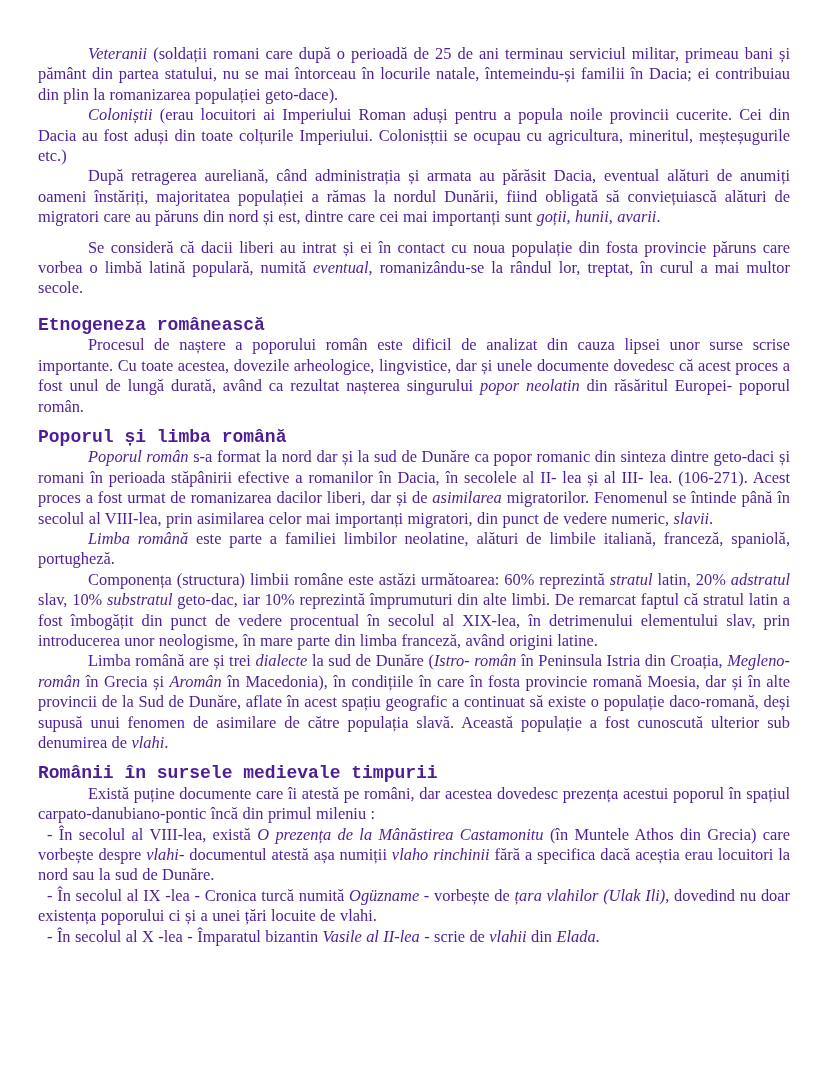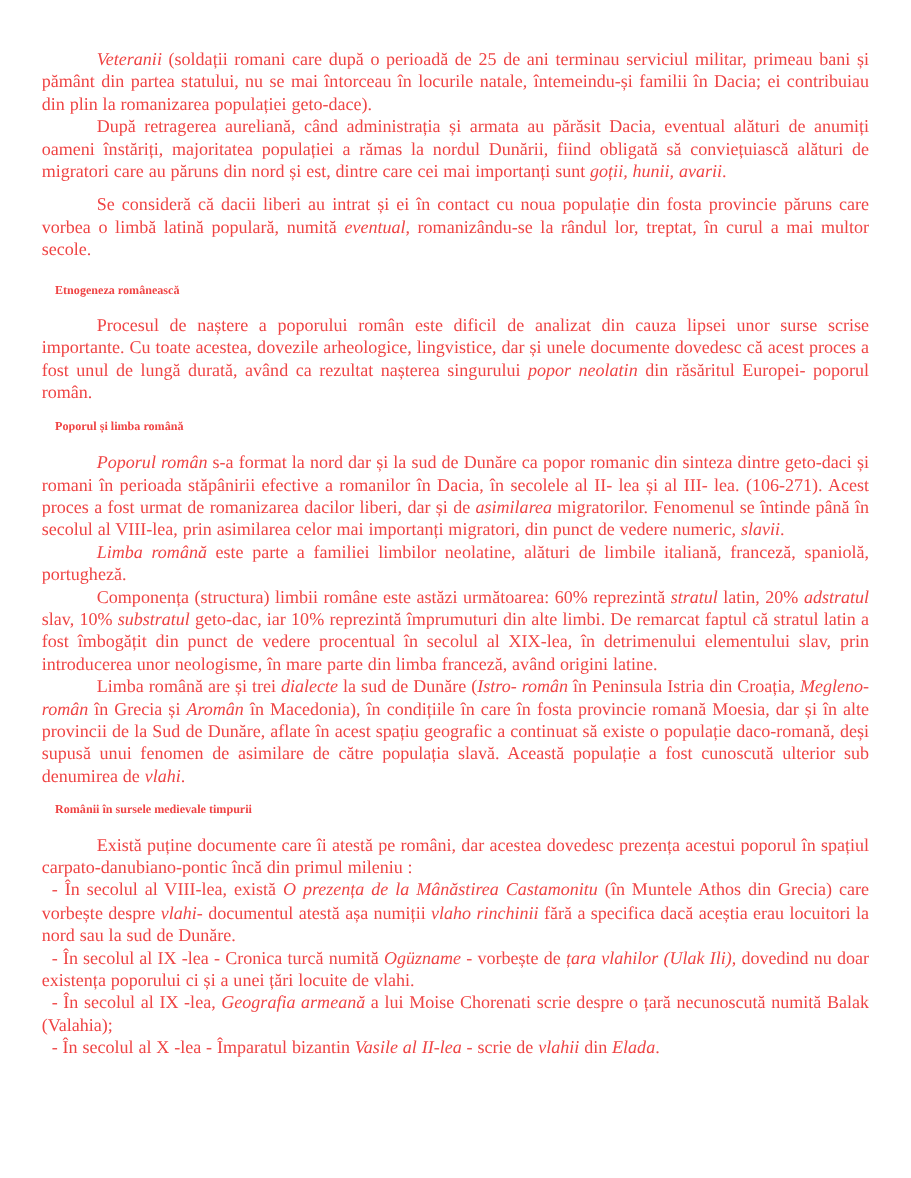--- a/index.html
+++ b/index.html
@@ -1,64 +1,65 @@
 <!DOCTYPE html>
 <html lang="ro"><head>
 <meta charset="utf-8">
 <style>
   html,body{margin:0;padding:0;background:#ffffff;}
   .page{
     position:relative;
     width:828px;height:1071px;
     margin:0 auto;
     background:#ffffff;
-    color:#ef4444;
+    color:#4c1d95;
     font-family:"Liberation Serif","DejaVu Serif",serif;
     font-size:16.4px;
     line-height:20.4px;
     box-sizing:border-box;
     padding:44px 38px 0 38px;
     overflow:hidden;
   }
   .content p{
     margin:0;
     text-align:justify;
     text-indent:50px;
     word-spacing:0.02em;
   }
   .content p.li{
     text-indent:9px;
   }
   .content h2{
-    margin:12px;
-    font-size:11px;
+    margin:0;
+    font-size:18px;
     line-height:20.4px;
     font-weight:700;
     text-align:left;
+    font-family:Liberation Mono, monospace;
   }
   .content .g1{margin-top:10px;}
   .content .g2{margin-top:16px;}
   .content .g3{margin-top:20px;}
   .it{font-style:italic;}
 </style>
 </head>
 <body>
 
 <div class="page">
   <div class="content">
       <p><span class="it">Veteranii</span><span> (soldații romani care după o perioadă de 25 de ani terminau serviciul militar, primeau bani și pământ din partea statului, nu se mai întorceau în locurile natale, întemeindu-și familii în Dacia; ei contribuiau din plin la romanizarea populației geto-dace).</span></p>
+      <p><span class="it">Coloniștii</span><span> (erau locuitori ai Imperiului Roman aduși pentru a popula noile provincii cucerite. Cei din Dacia au fost aduși din toate colțurile Imperiului. Colonisțtii se ocupau cu agricultura, mineritul, meșteșugurile etc.)</span></p>
       <p><span>După retragerea aureliană, când administrația și armata au părăsit Dacia, eventual alături de anumiți oameni înstăriți, majoritatea populației a rămas la nordul Dunării, fiind obligată să conviețuiască alături de migratori care au păruns din nord și est, dintre care cei mai importanți sunt </span><span class="it">goții, hunii, avarii</span><span>.</span></p>
       <p class="g1"><span>Se consideră că dacii liberi au intrat și ei în contact cu noua populație din fosta provincie păruns care vorbea o limbă latină populară, numită </span><span class="it">eventual</span><span>, romanizându-se la rândul lor, treptat, în curul a mai multor secole.</span></p>
       <h2 class="g2">Etnogeneza românească</h2>
       <p><span>Procesul de naștere a poporului român este dificil de analizat din cauza lipsei unor surse scrise importante. Cu toate acestea, dovezile arheologice, lingvistice, dar și unele documente dovedesc că acest proces a fost unul de lungă durată, având ca rezultat nașterea singurului </span><span class="it">popor neolatin</span><span> din răsăritul Europei- poporul român.</span></p>
       <h2 class="g1">Poporul și limba română</h2>
       <p><span class="it">Poporul român</span><span> s-a format la nord dar și la sud de Dunăre ca popor romanic din sinteza dintre geto-daci și romani în perioada stăpânirii efective a romanilor în Dacia, în secolele al II- lea și al III- lea. (106-271). Acest proces a fost urmat de romanizarea dacilor liberi, dar și de </span><span class="it">asimilarea</span><span> migratorilor. Fenomenul se întinde până în secolul al VIII-lea, prin asimilarea celor mai importanți migratori, din punct de vedere numeric,  </span><span class="it">slavii</span><span>.</span></p>
       <p><span class="it">Limba română</span><span> este parte a familiei limbilor neolatine, alături de limbile italiană, franceză, spaniolă, portugheză.</span></p>
       <p><span>Componența (structura) limbii române este astăzi următoarea: 60% reprezintă </span><span class="it">stratul</span><span> latin, 20% </span><span class="it">adstratul</span><span> slav, 10% </span><span class="it">substratul</span><span>  geto-dac, iar 10%  reprezintă împrumuturi din alte limbi. De remarcat faptul că stratul latin a fost îmbogățit din punct de vedere procentual în secolul al XIX-lea, în detrimenului elementului slav, prin introducerea unor neologisme, în mare parte din limba franceză, având origini latine.</span></p>
       <p><span>Limba română are și trei </span><span class="it">dialecte</span><span> la sud de Dunăre (</span><span class="it">Istro- român</span><span> în Peninsula Istria din Croația, </span><span class="it">Megleno-român</span><span> în Grecia și </span><span class="it">Aromân</span><span> în Macedonia), în condițiile în care în fosta provincie romană Moesia, dar și în alte provincii de la Sud de Dunăre, aflate în acest spațiu geografic a continuat să existe o populație daco-romană, deși supusă unui fenomen de asimilare de către populația slavă. Această populație a fost cunoscută ulterior sub denumirea de </span><span class="it">vlahi</span><span>.</span></p>
       <h2 class="g1">Românii în sursele medievale timpurii</h2>
       <p><span>Există puține documente care îi atestă pe români, dar acestea dovedesc prezența acestui poporul în spațiul carpato-danubiano-pontic încă din primul mileniu :</span></p>
       <p class="li"><span>- În secolul al VIII-lea, există </span><span class="it">O prezența de la Mânăstirea Castamonitu</span><span> (în Muntele Athos din Grecia) care vorbește despre </span><span class="it">vlahi-</span><span> documentul atestă așa numiții </span><span class="it">vlaho rinchinii</span><span> fără a specifica dacă aceștia erau locuitori la nord sau la sud de Dunăre.</span></p>
       <p class="li"><span>- În secolul al IX -lea - Cronica turcă numită </span><span class="it">Ogüzname</span><span> - vorbește de </span><span class="it">țara vlahilor (Ulak Ili)</span><span>, dovedind nu doar existența poporului ci și a unei țări locuite de vlahi.</span></p>
-      <p class="li"><span>- În secolul al IX -lea, </span><span class="it">Geografia armeană</span><span> a lui Moise Chorenati scrie despre o țară necunoscută numită Balak (Valahia);</span></p>
       <p class="li"><span>- În secolul al X -lea - Împaratul bizantin </span><span class="it">Vasile al II-lea</span><span> - scrie de </span><span class="it">vlahii</span><span> din </span><span class="it">Elada</span><span>.</span></p>
     </div>
 </div>
 
 </body></html>

